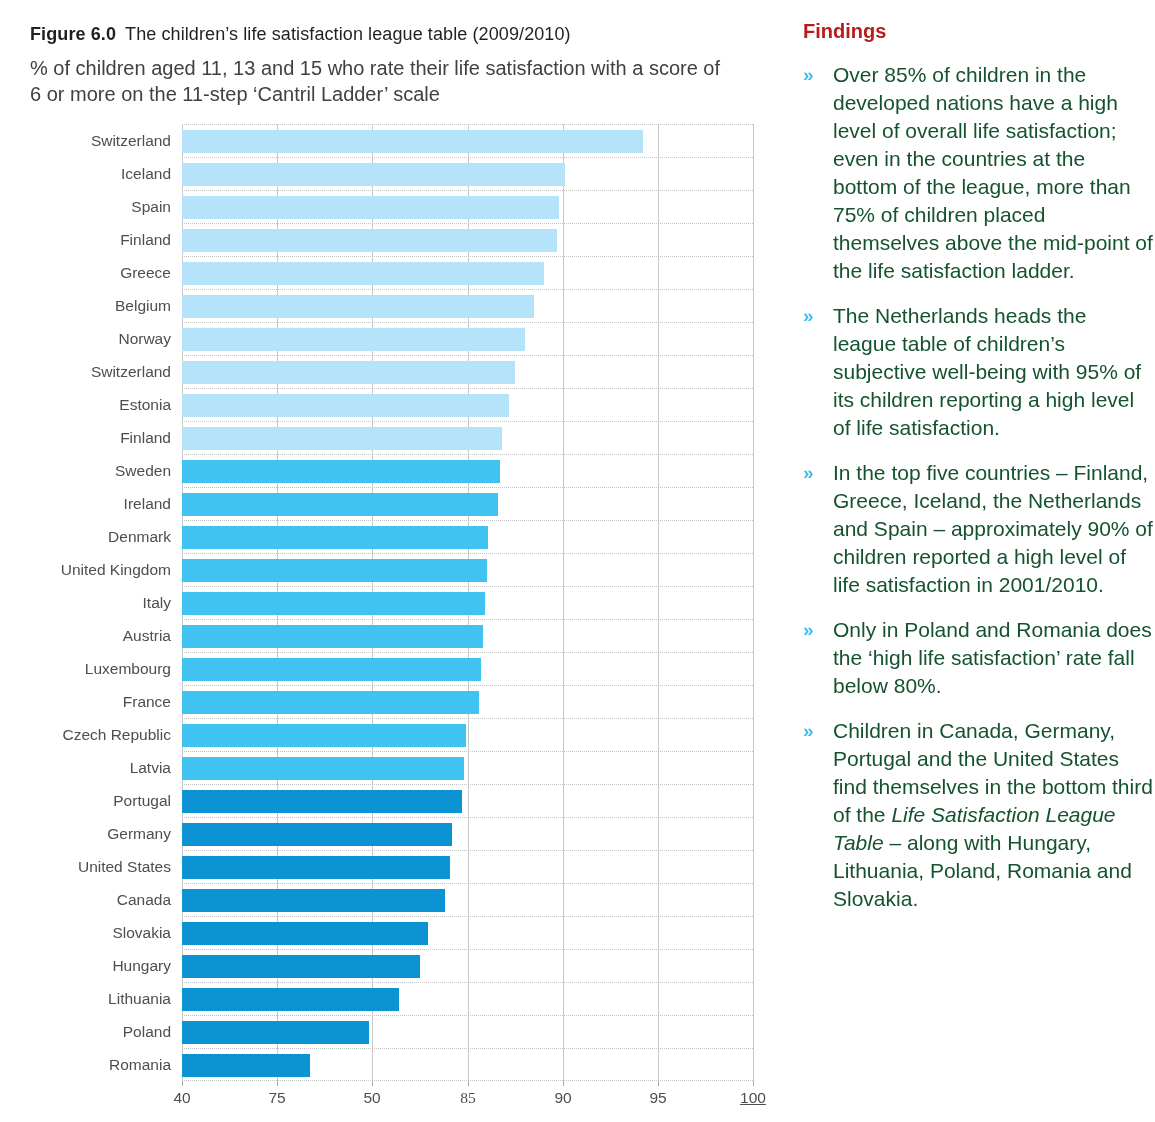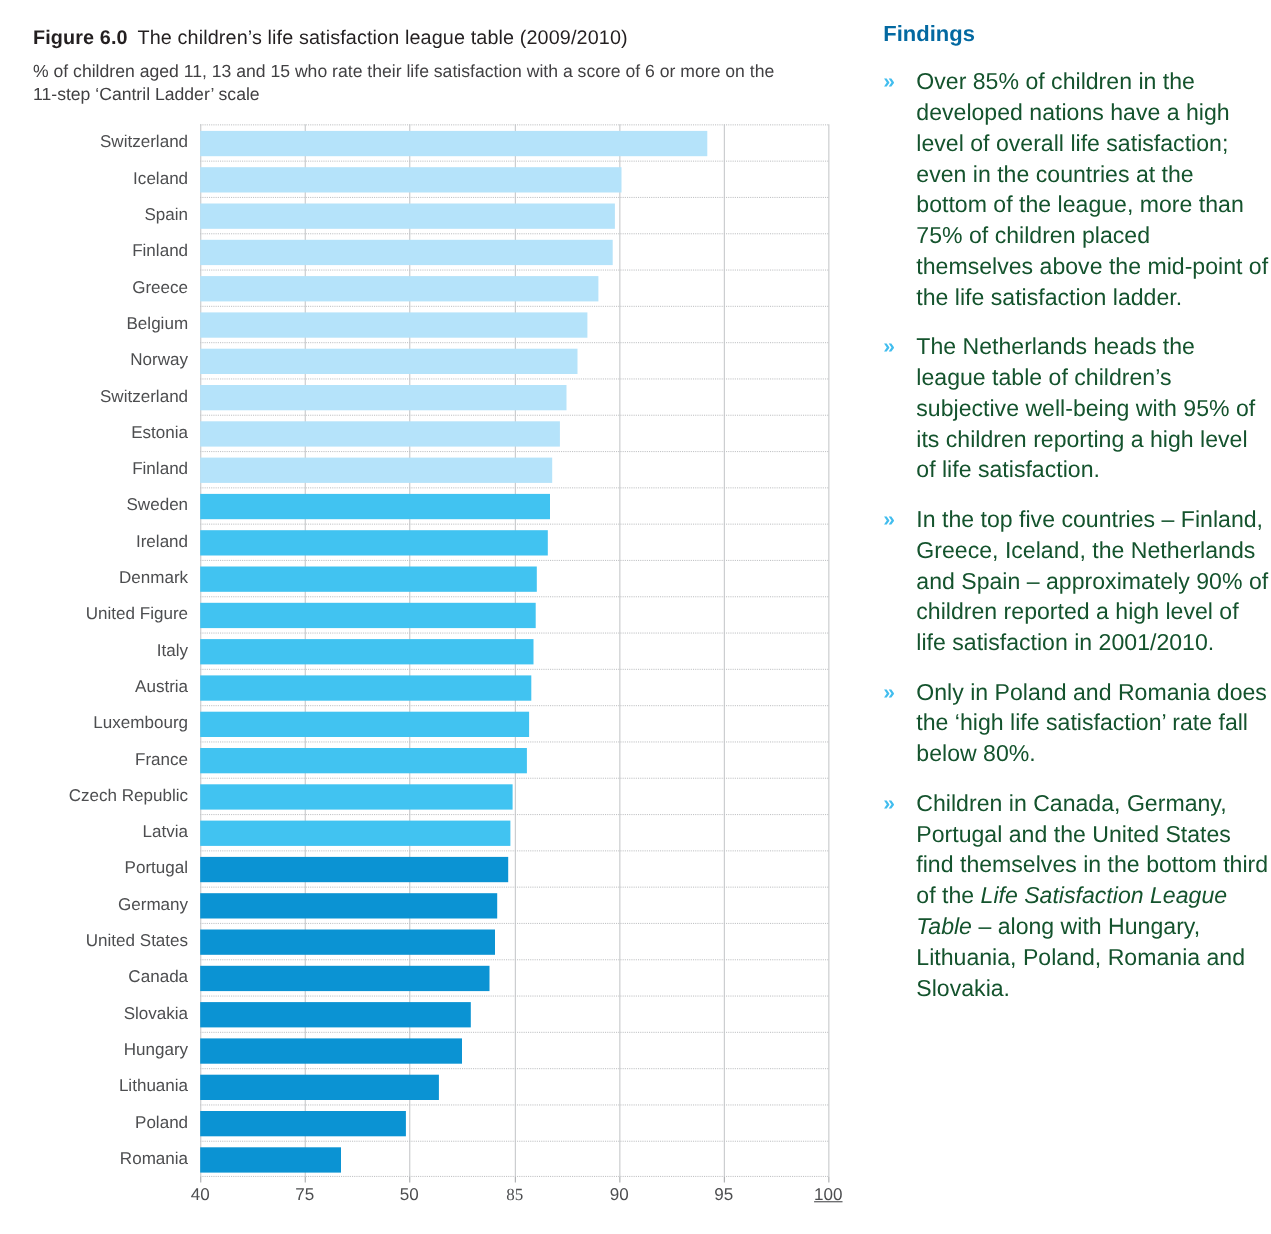--- a/index.html
+++ b/index.html
@@ -22,21 +22,21 @@
   
   .left-col { width: 733px; flex: none; }
   .fig-title {
     font-size: 18px;
     color: #231f20;
     margin: 6px 0 10px 0;
     letter-spacing: 0.1px;
   }
   .fig-label { font-weight: bold; margin-right: 9px; }
   .fig-subtitle {
-    font-size: 16px;
+    font-size: 20px;
     color: #414042;
     line-height: 1.32;
     max-width: 700px;
     margin-bottom: 14px;
   }
   .chart { margin-top: 16px; }
   .chart-body { display: flex; }
   .labels { display: flex; flex-direction: column; flex: none; width: 152px; }
   .country {
     height: 33px;
@@ -87,21 +87,21 @@
     top: 8px;
     transform: translateX(-50%);
     font-size: 15.5px;
     color: #4d4e50;
   }
   
   .findings { width: 362px; margin-left: 40px; padding-top: 2px; }
   .findings-heading {
     font-size: 20px;
     font-weight: bold;
-    color: #0369a1;
+    color: #b91c1c;
     margin: 0 0 18px 0;
   }
   .bullet { display: flex; margin-bottom: 17px; }
   .marker {
     flex: none;
     width: 30px;
     color: #41bdee;
     font-size: 19px;
     font-weight: bold;
     line-height: 28px;
@@ -134,21 +134,21 @@
             <div class="country">Finland</div>
             <div class="country">Greece</div>
             <div class="country">Belgium</div>
             <div class="country">Norway</div>
             <div class="country">Switzerland</div>
             <div class="country">Estonia</div>
             <div class="country">Finland</div>
             <div class="country">Sweden</div>
             <div class="country">Ireland</div>
             <div class="country">Denmark</div>
-            <div class="country">United Figure</div>
+            <div class="country">United Kingdom</div>
             <div class="country">Italy</div>
             <div class="country">Austria</div>
             <div class="country">Luxembourg</div>
             <div class="country">France</div>
             <div class="country">Czech Republic</div>
             <div class="country">Latvia</div>
             <div class="country">Portugal</div>
             <div class="country">Germany</div>
             <div class="country">United States</div>
             <div class="country">Canada</div>

